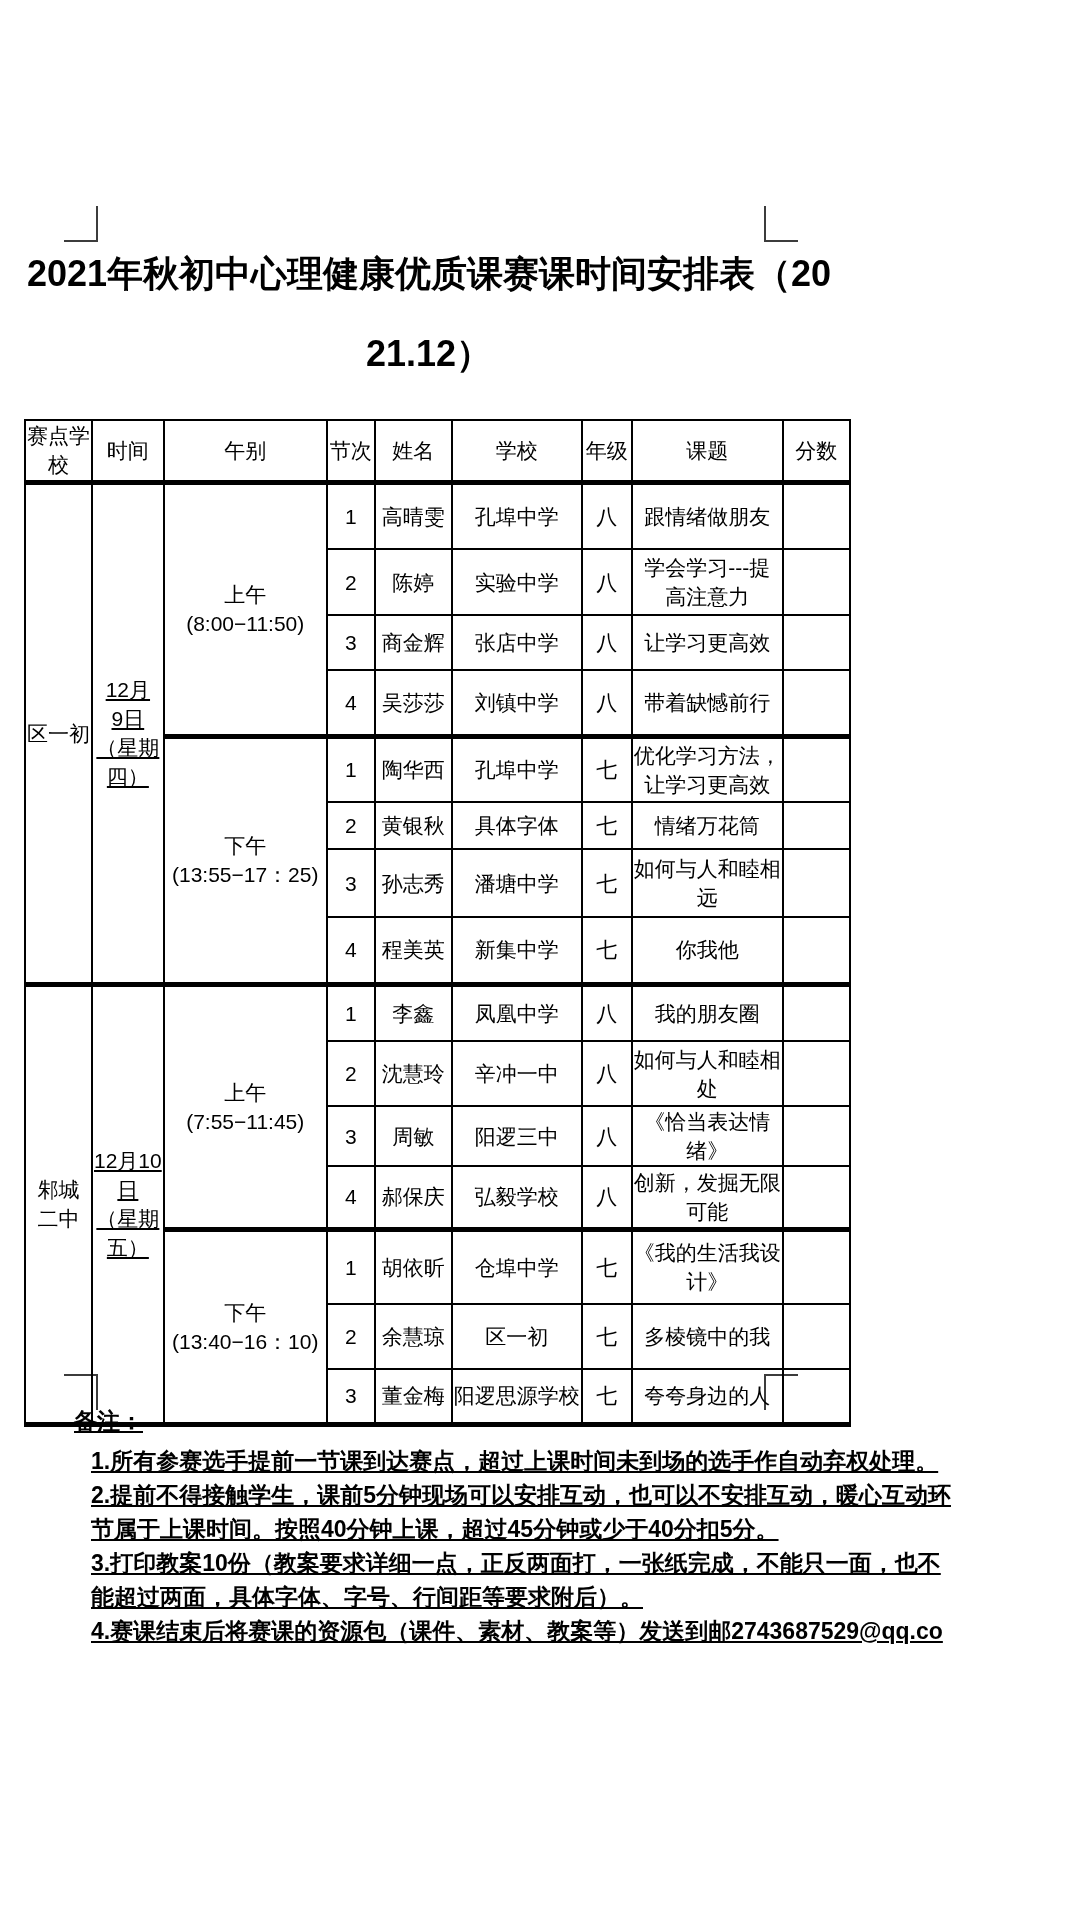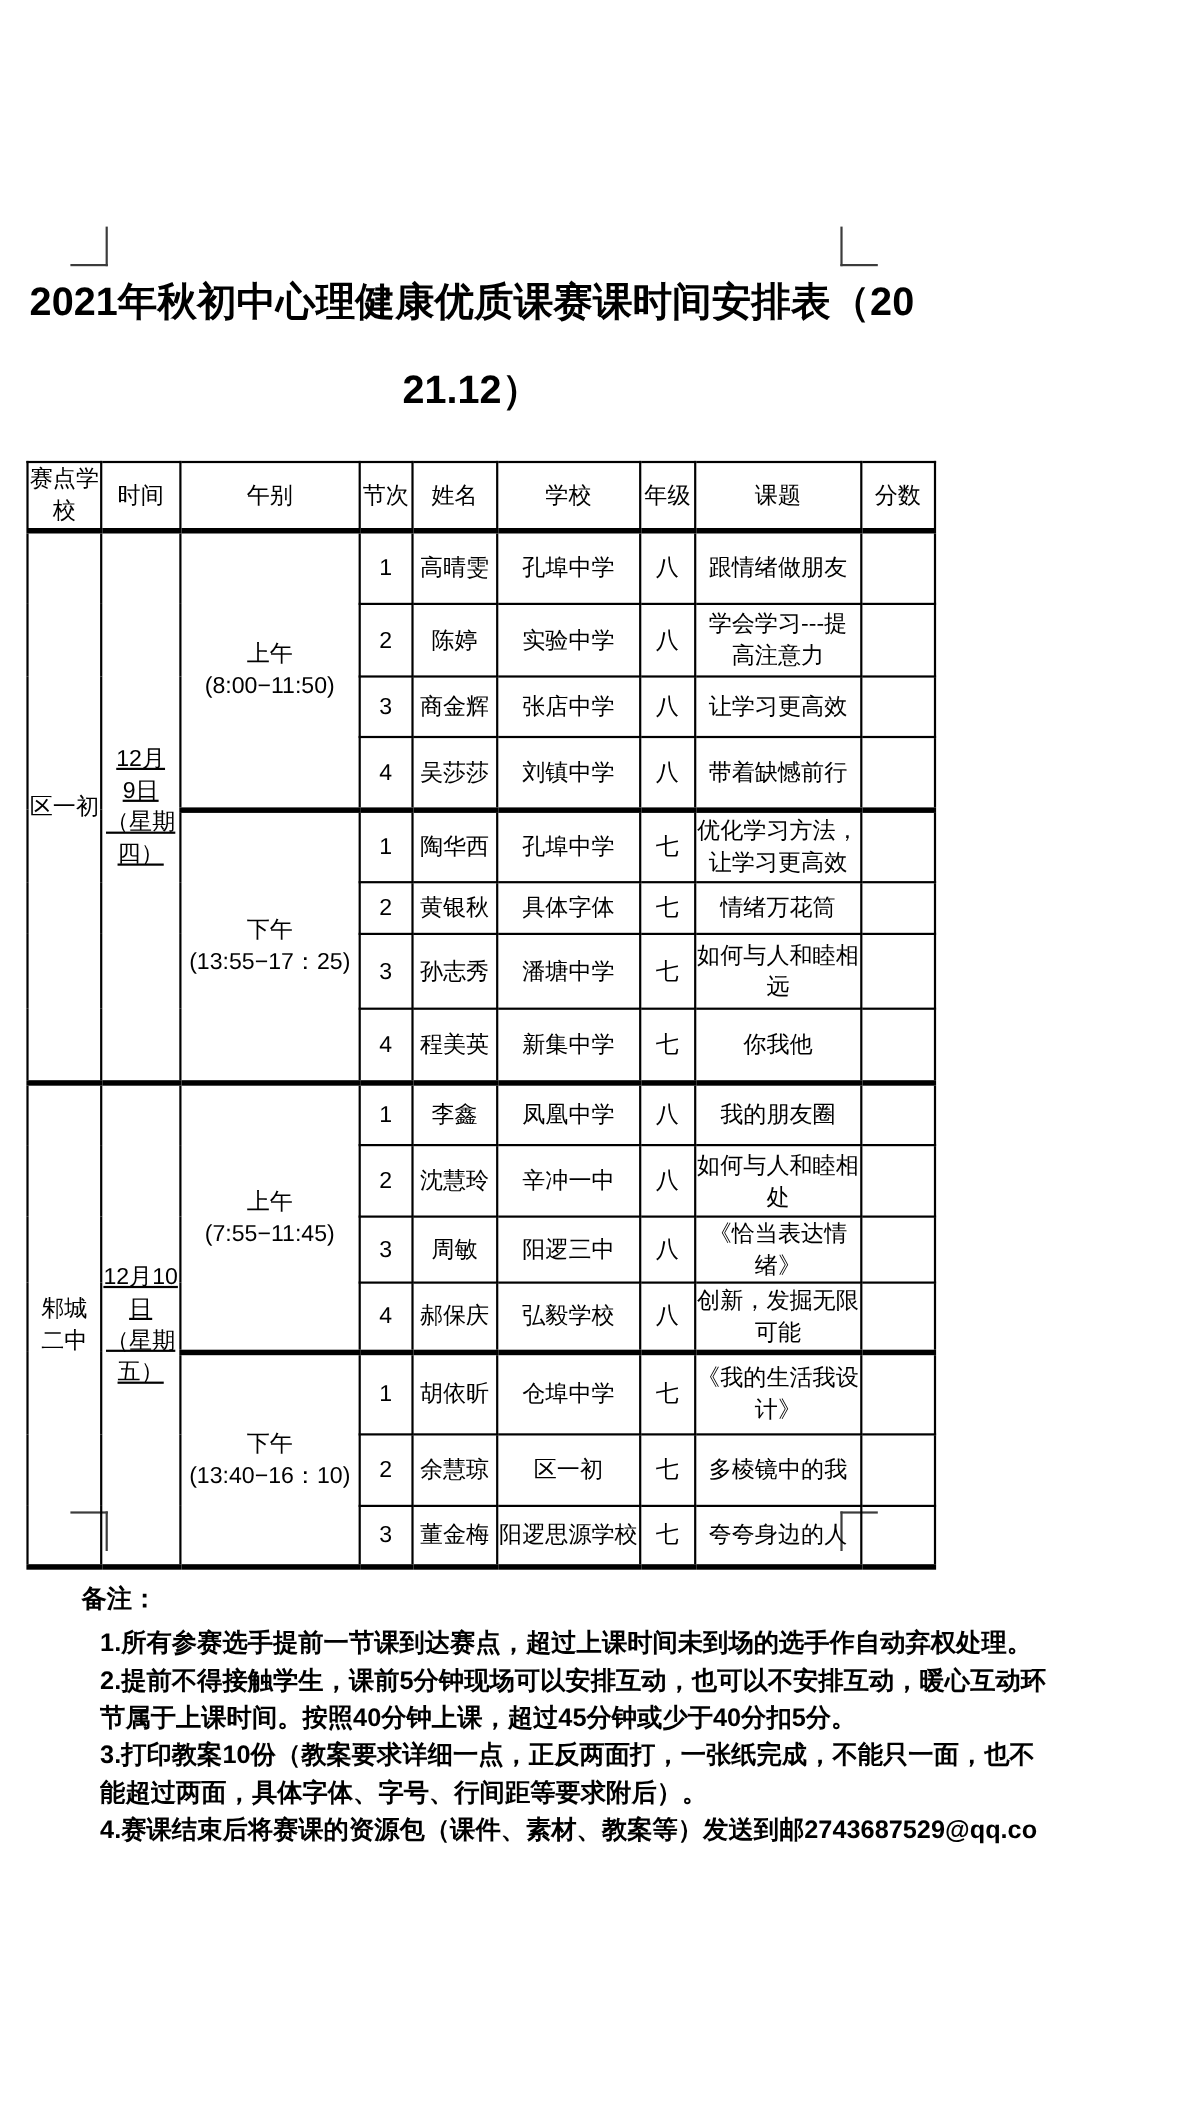--- a/index.html
+++ b/index.html
@@ -39,22 +39,22 @@
   .date{font-weight:bold;font-size:20px;text-decoration:underline;}
   .session{font-weight:bold;font-size:21px;}
   .school{font-size:20px;}
   .topic{font-size:19px;line-height:28px;}
   .r1{height:67px}.r2{height:66px}.r3{height:55px}.r4{height:66px}
   .r5{height:66px}.r6{height:47px}.r7{height:68px}.r8{height:67px}
   .r9{height:57px}.r10{height:65px}.r11{height:60px}.r12{height:63px}
   .r13{height:75px}.r14{height:65px}.r15{height:55px}
 
   .notes{
-    position:absolute;left:74px;top:1436px;width:948px;
-    font-weight:bold;font-size:23px;line-height:34px;
+    position:absolute;left:74px;top:1404px;width:948px;
+    font-weight:bold;font-size:23px;line-height:34px;text-decoration:underline;
   }
   .notes-label{margin:0 0 6px 0;}
   .note-item{margin:0;padding-left:17px;white-space:pre-line;}
   .note-gap{}
 </style>
 </head>
 <body>
 
 <div class="mark tl"></div>
 <div class="mark tr"></div>

